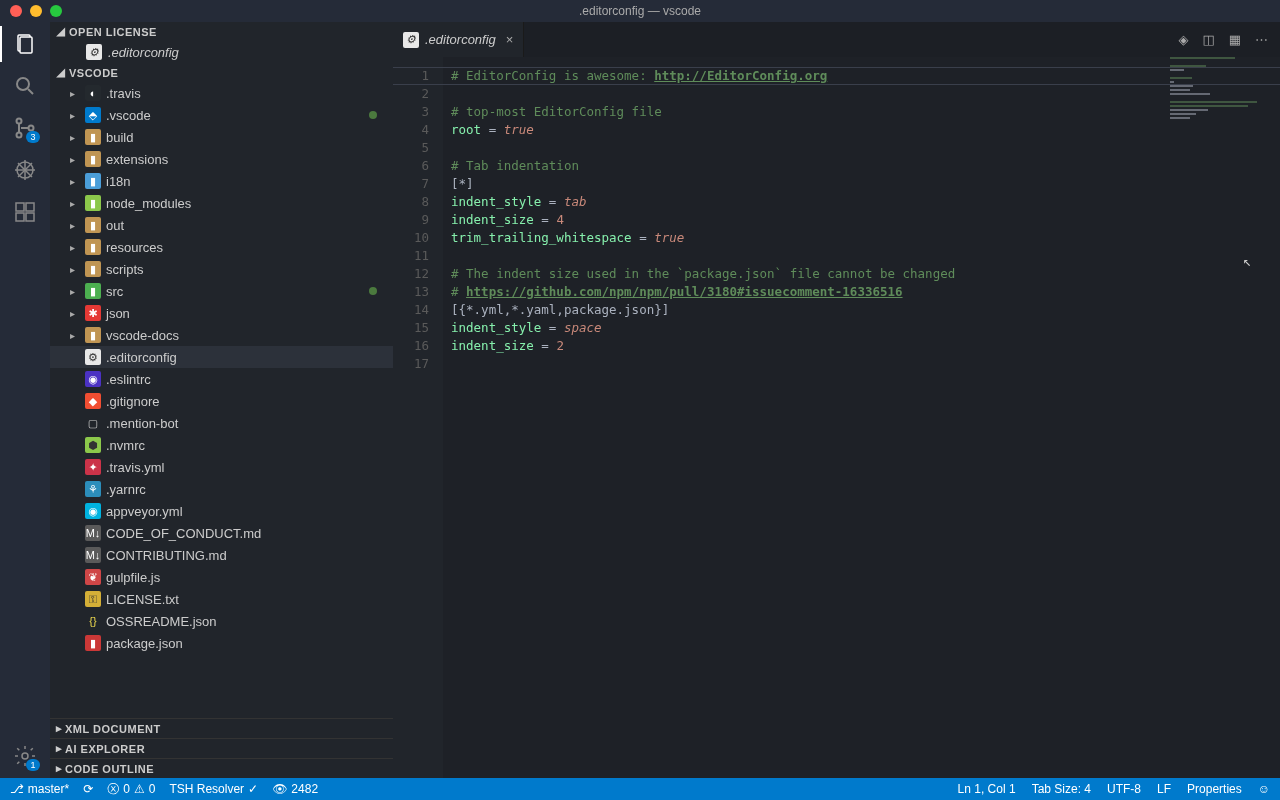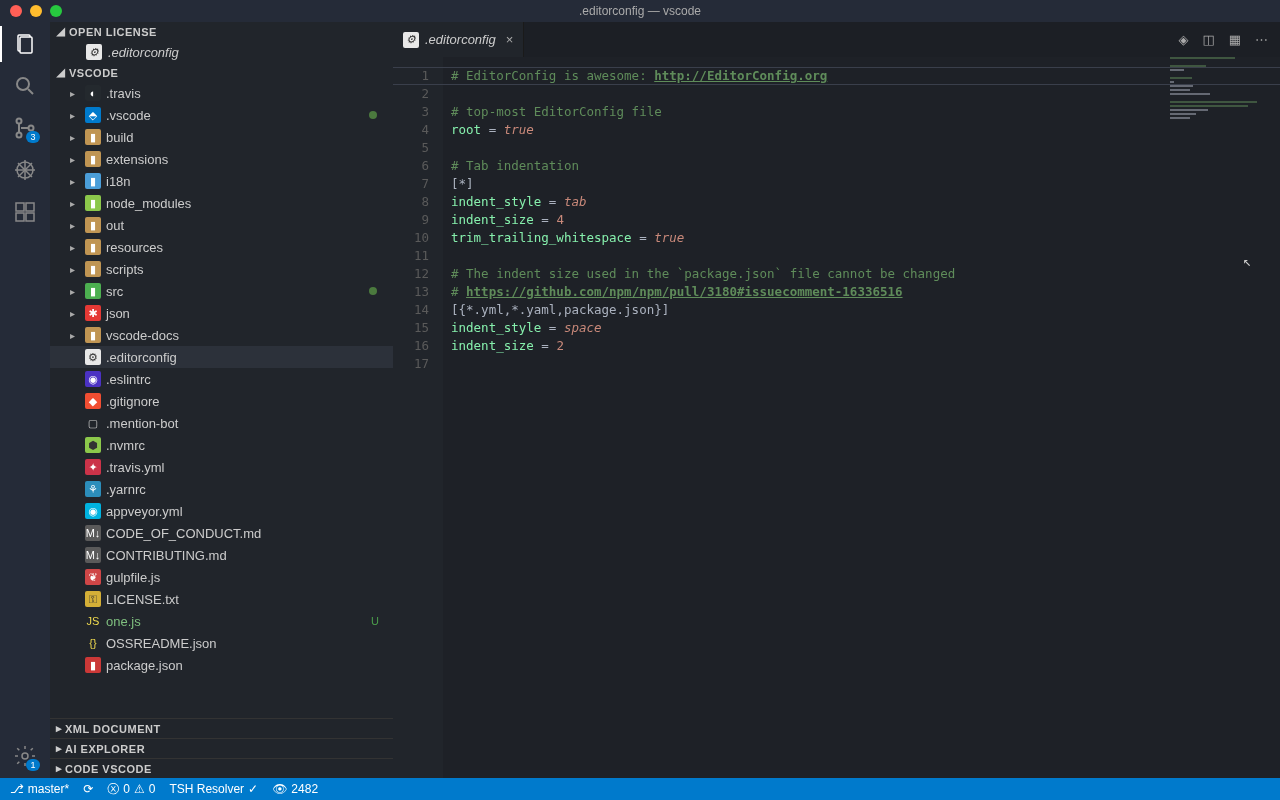--- a/index.html
+++ b/index.html
@@ -248,46 +248,40 @@
           <span class="ficon" style="background: rgb(207, 70, 71); color: rgb(255, 255, 255);">❦</span>
           <span>gulpfile.js</span>
         </div>
         <div class="tree-item" style="padding-left: 20px;">
           <span class="chev"></span>
           <span class="ficon" style="background: rgb(212, 175, 55); color: rgb(51, 51, 51);">⚿</span>
           <span>LICENSE.txt</span>
         </div>
         <div class="tree-item" style="padding-left: 20px;">
           <span class="chev"></span>
-          <span class="ficon" style="background: transparent; color: rgb(240, 219, 79);">JS</span>
-          <span style="color: rgb(127, 191, 127);">one.js</span>
-          <span class="status-u">U</span>
-        </div>
-        <div class="tree-item" style="padding-left: 20px;">
-          <span class="chev"></span>
           <span class="ficon" style="background: transparent; color: rgb(240, 219, 79);">{}</span>
           <span>OSSREADME.json</span>
         </div>
         <div class="tree-item" style="padding-left: 20px;">
           <span class="chev"></span>
           <span class="ficon" style="background: rgb(203, 56, 55); color: rgb(255, 255, 255);">▮</span>
           <span>package.json</span>
         </div>
       </div>
     <div class="collapsed-sec">
         <span class="chev">▸</span>
         <span>XML DOCUMENT</span>
       </div>
     <div class="collapsed-sec">
         <span class="chev">▸</span>
         <span>AI EXPLORER</span>
       </div>
     <div class="collapsed-sec">
         <span class="chev">▸</span>
-        <span>CODE VSCODE</span>
+        <span>CODE OUTLINE</span>
       </div>
   </div>
 
   <div class="editor-area">
     <div class="tabbar">
       <div class="tab">
         <span class="ficon" style="background:#e8e8e8;color:#333">⚙</span>
         <span>.editorconfig</span>
         <span class="close">×</span>
       </div>
@@ -343,13 +337,21 @@
       </div>
   </div>
 </div>
 
 <div class="statusbar">
   <div class="sb-item-s">⎇ <span>master*</span></div>
   <div class="sb-item-s">⟳</div>
   <div class="sb-item-s">ⓧ <span>0</span> ⚠ <span>0</span></div>
   <div class="sb-item-s"><span>TSH Resolver</span> ✓</div>
   <div class="sb-item-s">👁 <span>2482</span></div>
+  <div class="sb-r">
+    <div class="sb-item-s">Ln 1, Col 1</div>
+    <div class="sb-item-s">Tab Size: 4</div>
+    <div class="sb-item-s">UTF-8</div>
+    <div class="sb-item-s">LF</div>
+    <div class="sb-item-s">Properties</div>
+    <div class="sb-item-s">☺</div>
+  </div>
 </div>
 
 </body></html>

